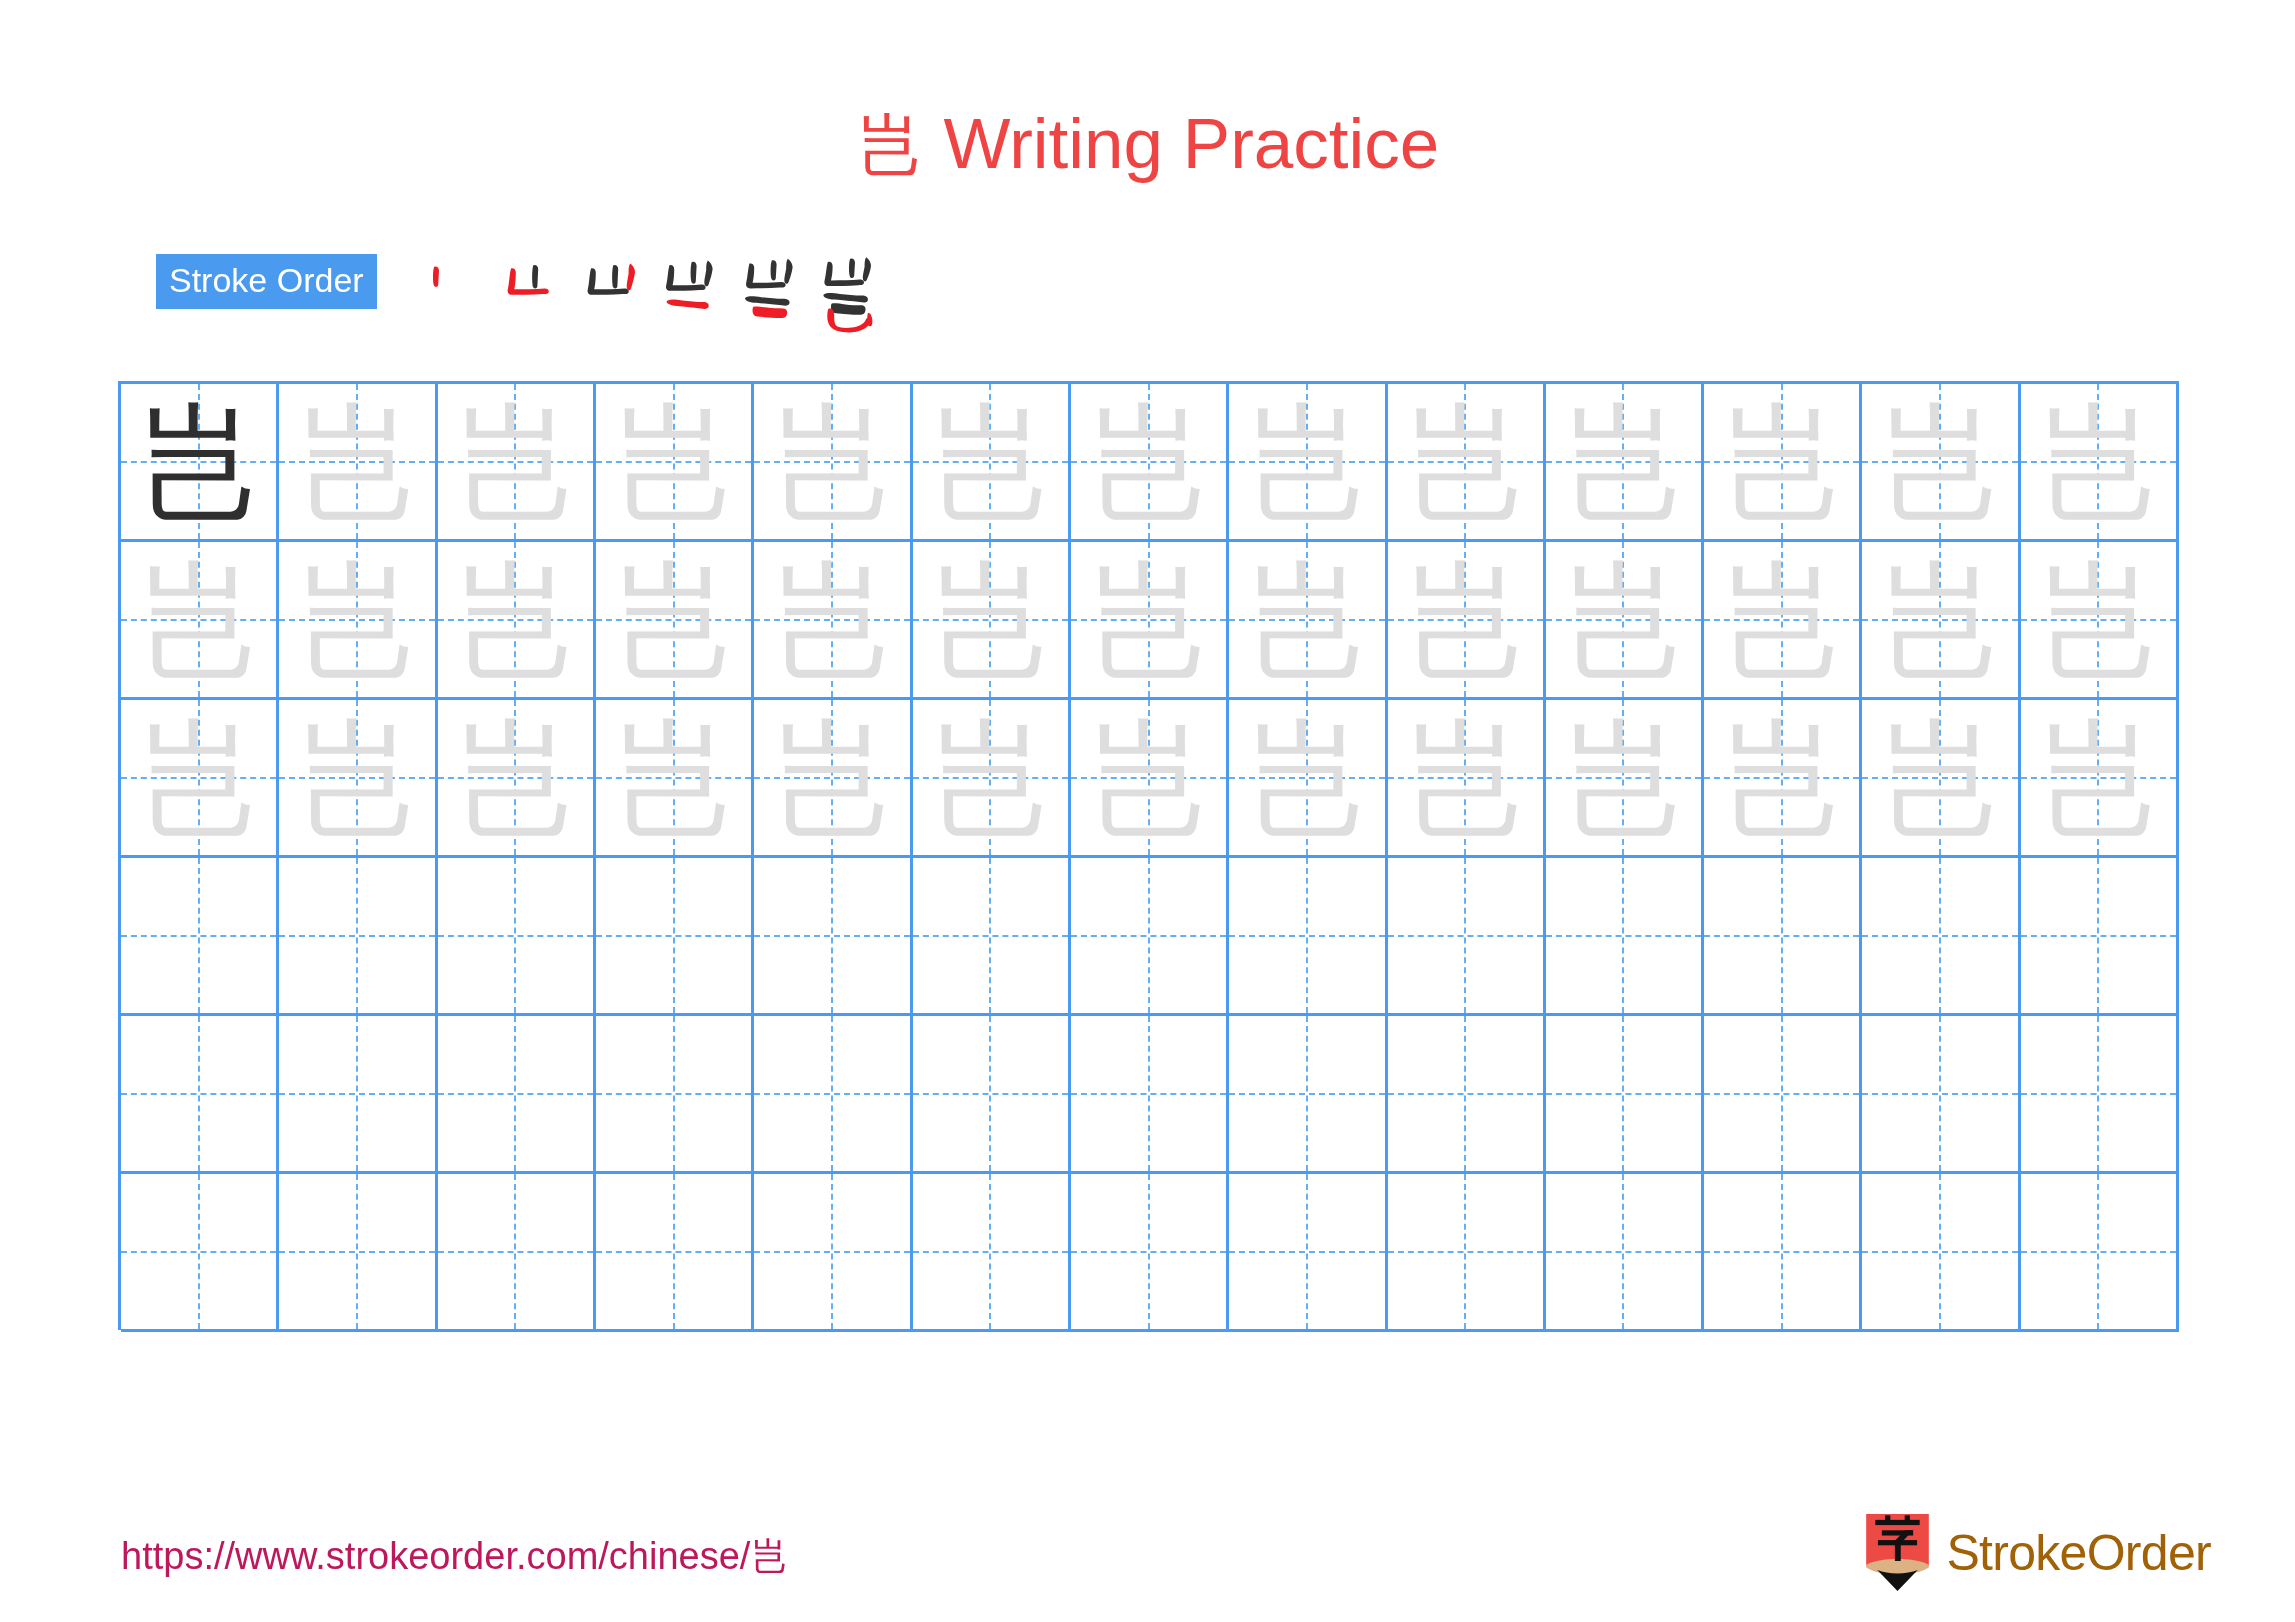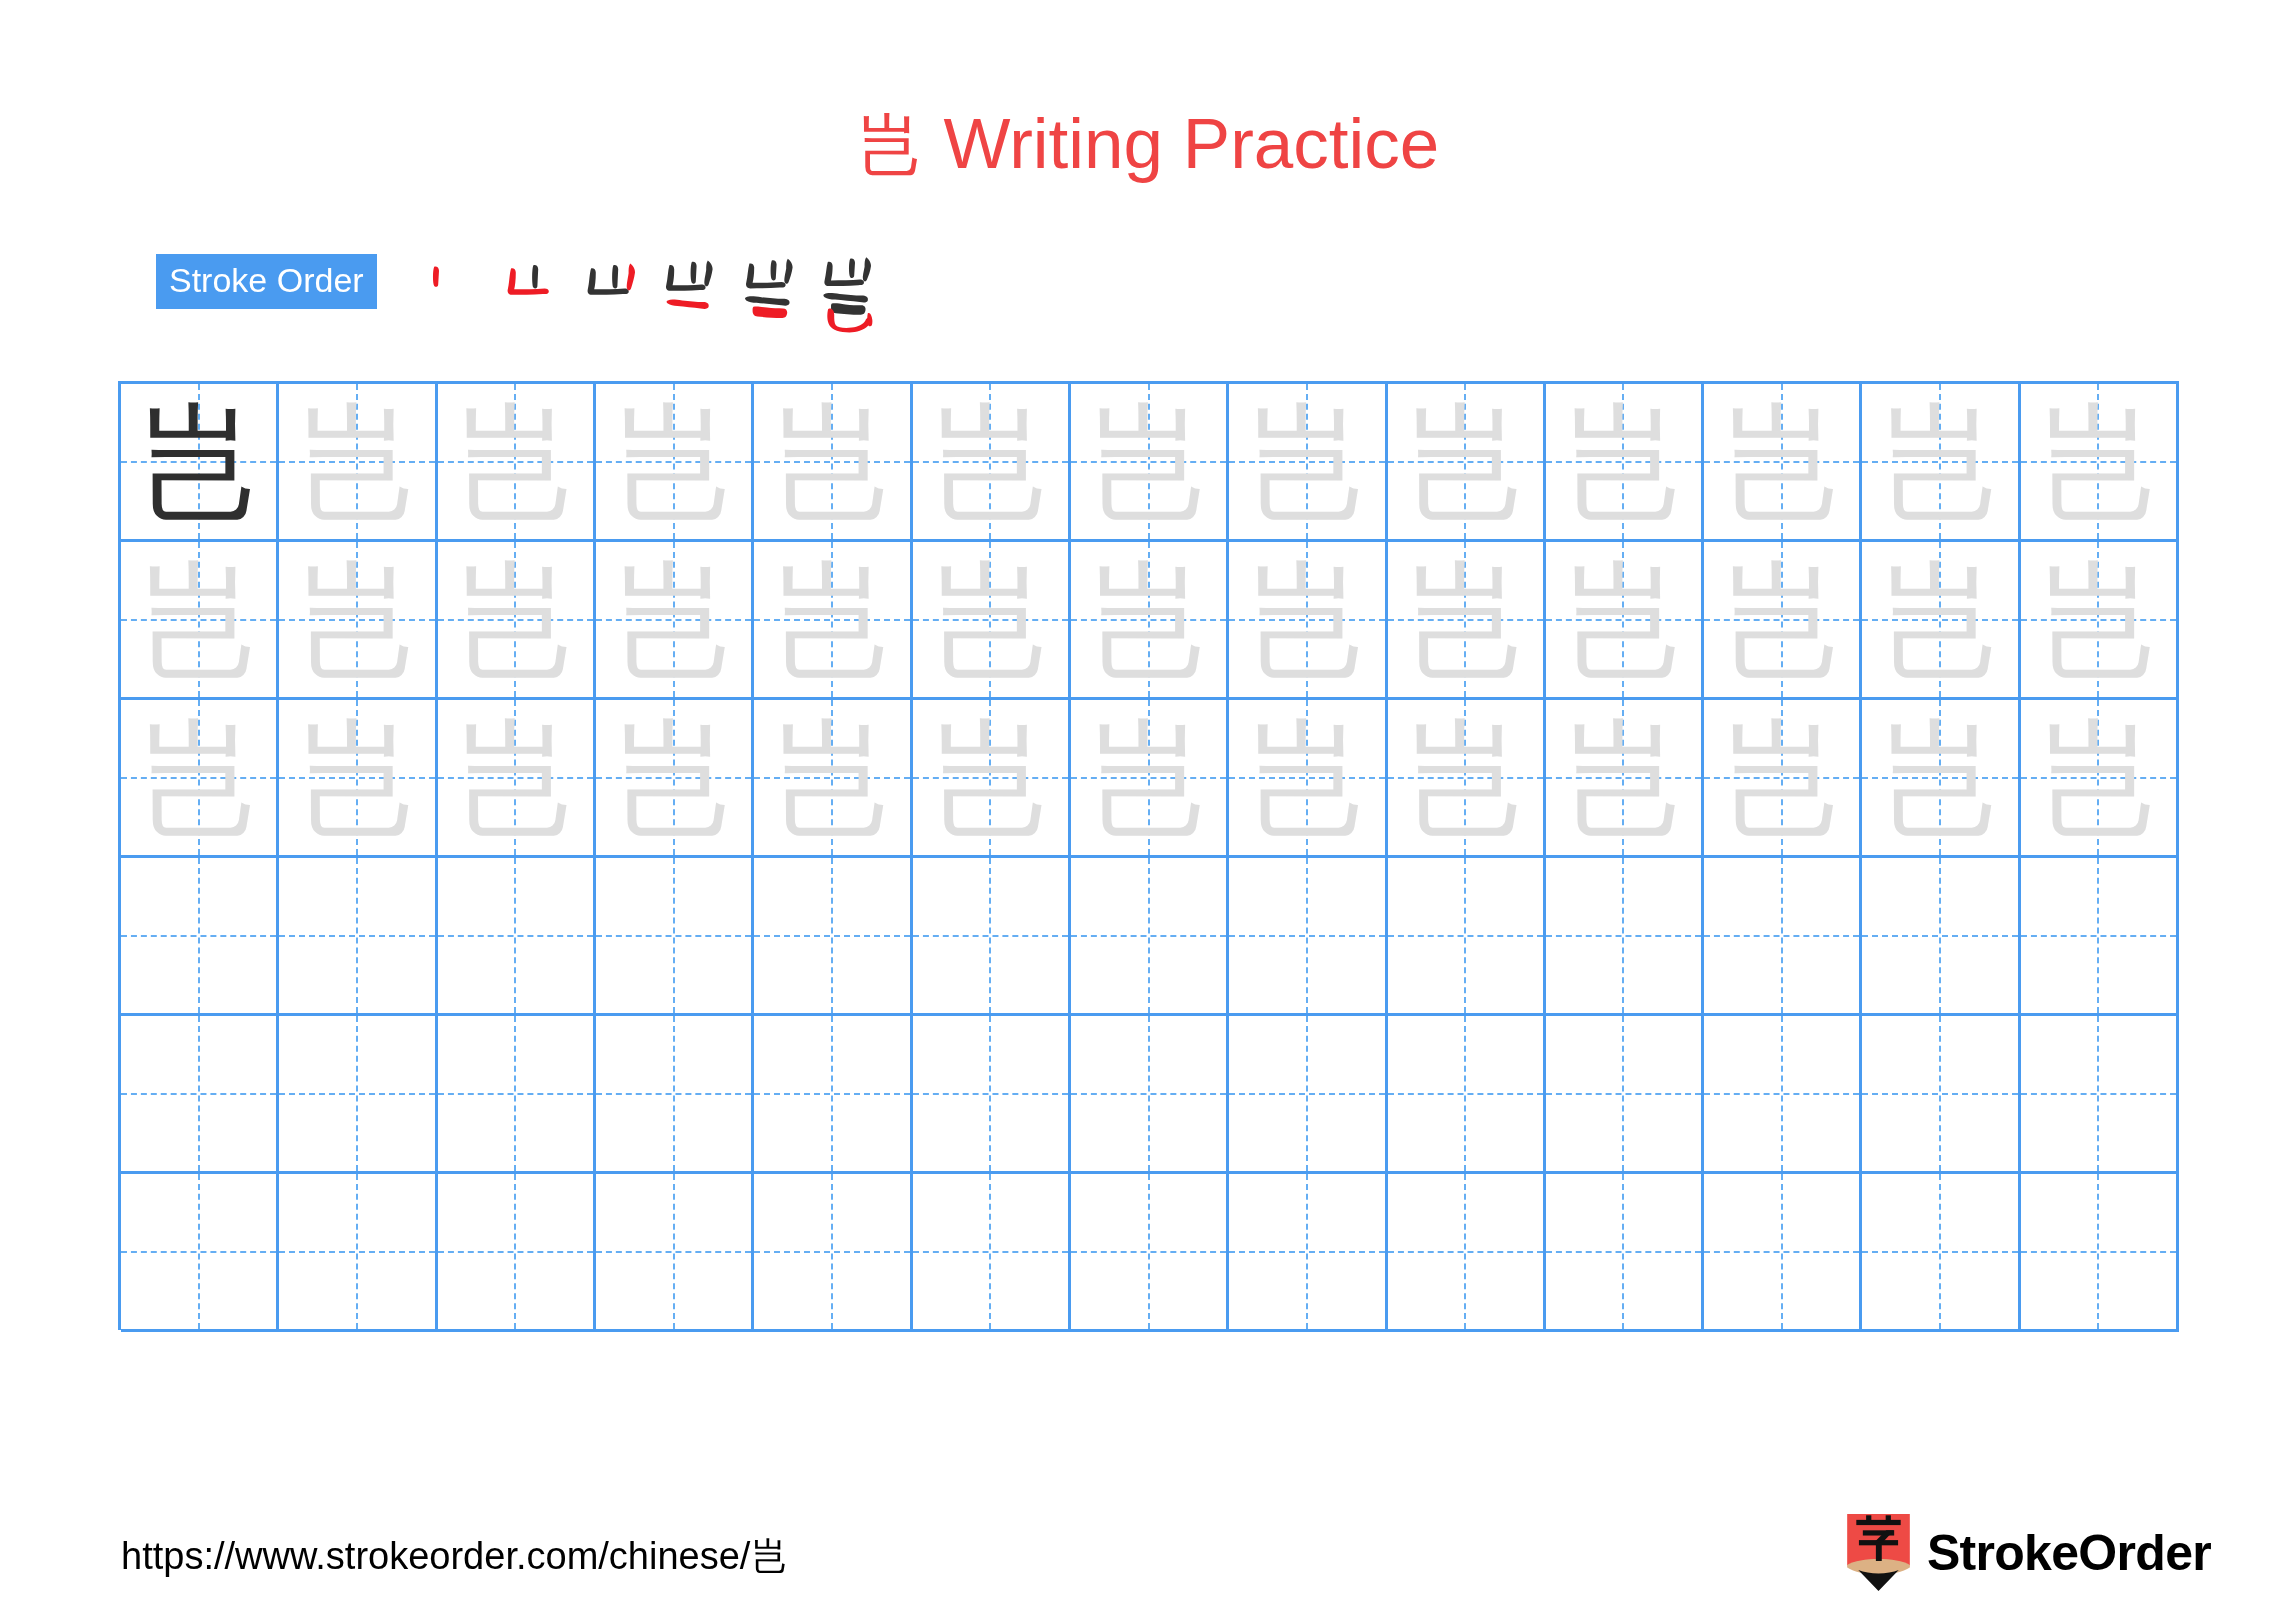--- a/index.html
+++ b/index.html
@@ -124,42 +124,42 @@
     user-select: none;
   }
   .cell .glyph.dark { color: #2f2f2f; }
 
   
   .footer-url {
     position: absolute;
     left: 121px;
     top: 1531px;
     font-size: 38px;
-    color: #000000;
+    color: #be185d;
     white-space: nowrap;
   }
   .footer-brand {
     position: absolute;
     right: 84px;
     top: 1513px;
     display: flex;
     align-items: center;
     height: 79px;
   }
   .brand-logo {
     width: 63px;
     height: 77px;
     position: relative;
     margin-right: 17px;
   }
   .brand-logo svg { display: block; width: 63px; height: 77px; }
   .brand-name {
     font-size: 50px;
-    font-weight: bold;
-    color: #000000;
+    font-weight: normal;
+    color: #a16207;
     letter-spacing: -0.7px;
     white-space: nowrap;
   }
 </style>
 </head>
 <body>
 
 <div class="title">
   <span class="han">岂</span><span> Writing Practice</span>
 </div>

